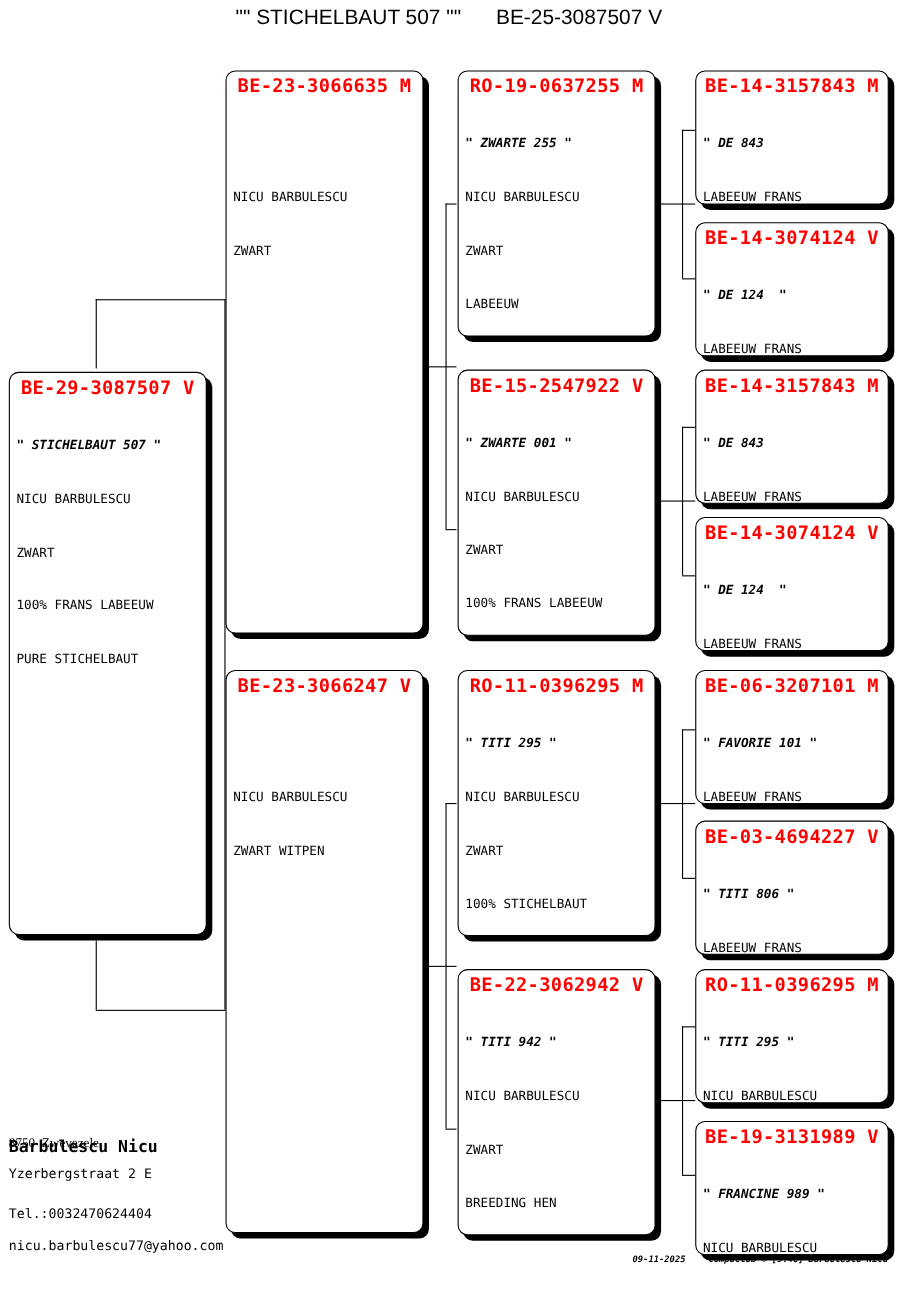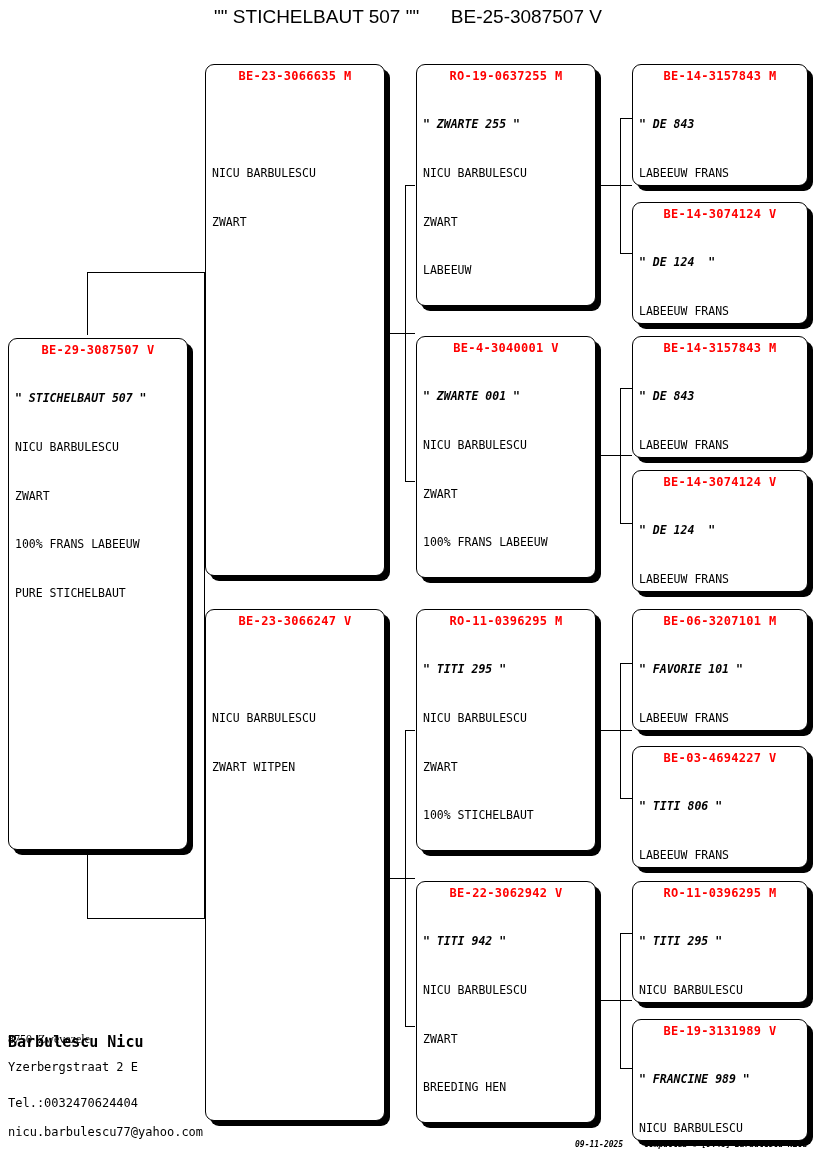--- a/index.html
+++ b/index.html
@@ -34,21 +34,21 @@
     box-sizing:border-box;
     box-shadow:5px 5px 0 0 #000;
     overflow:hidden;
     z-index:5;
   }
   .box .bid{
     display:block;
     text-align:center;
     color:#ff0000;
     font-weight:bold;
-    font-size:12px;
+    font-size:17px;
     letter-spacing:.3px;
     margin-top:4px;
     white-space:pre;
   }
   .box .blines{
     display:block;
     margin-top:1px;
     padding-left:6px;
     font-size:11.5px;
     line-height:16.2px;
@@ -158,21 +158,21 @@
       
       
       
       
       
       
     </span>
   </div>
 
   <div class="box" style="left:416px;top:336px;width:180px;height:242px;">
-    <span class="bid">BE-4-3040001 V</span>
+    <span class="bid">BE-15-2547922 V</span>
     <span class="blines">
       <span class="ln nm">" ZWARTE 001 "</span>
       <span class="ln">NICU BARBULESCU</span>
       <span class="ln">ZWART</span>
       <span class="ln">100% FRANS LABEEUW</span>
       
     </span>
   </div>
 
   <div class="box" style="left:416px;top:609px;width:180px;height:242px;">

